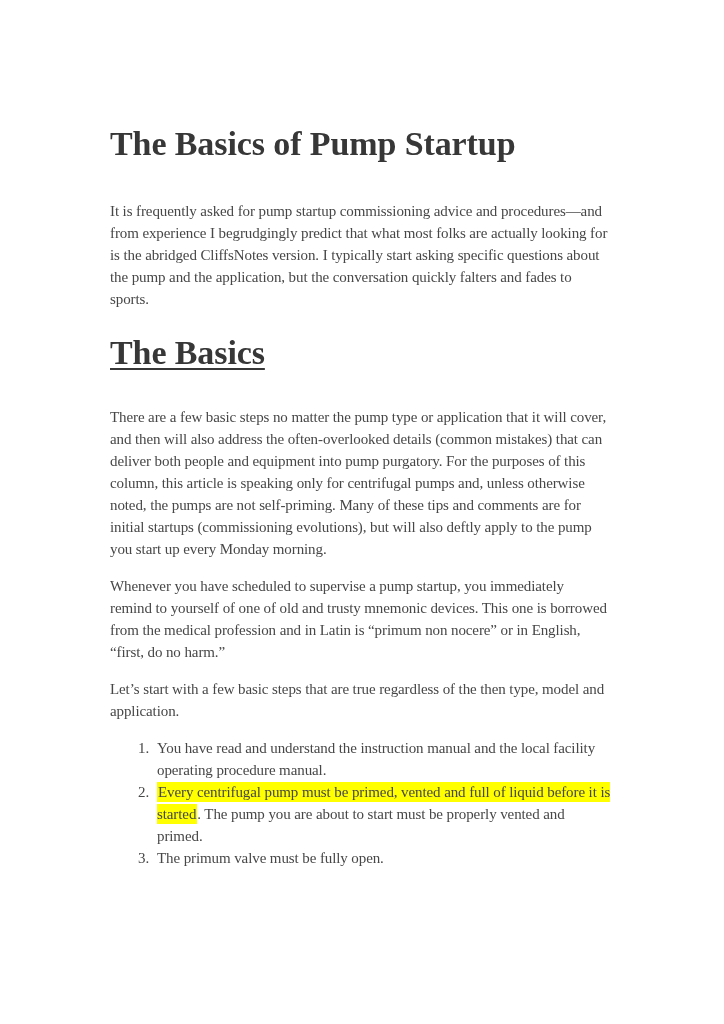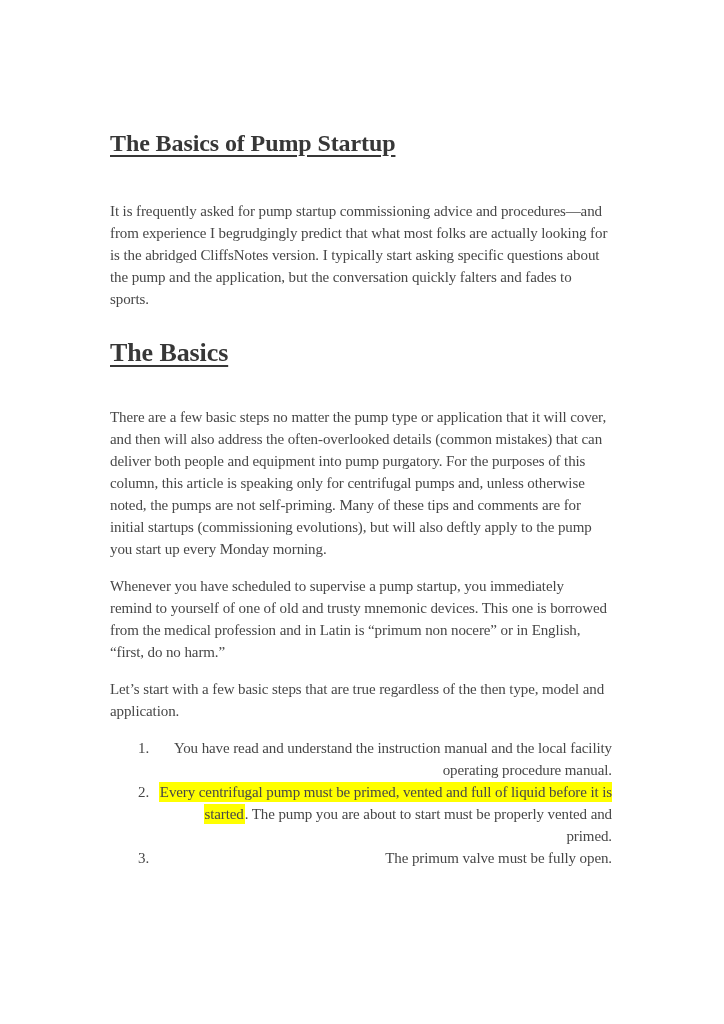--- a/index.html
+++ b/index.html
@@ -18,31 +18,30 @@
     padding:127px 112px 0 110px;
     font-family:"Liberation Serif","DejaVu Serif",serif;
     font-size:15px;
     line-height:22px;
     letter-spacing:-0.1px;
     color:var(--text);
     overflow:hidden;
   }
   h1.doc-title{
     margin:0 0 40px 0;
-    font-size:24px;
+    font-size:34px;
     line-height:33px;
     font-weight:bold;
     color:var(--heading);
-    text-decoration:underline;
     text-decoration-thickness:2px;
     text-underline-offset:4px;
   }
   h2.section-heading{
     margin:26px 0 37px 0;
-    font-size:26px;
+    font-size:34px;
     line-height:33px;
     font-weight:bold;
     color:var(--heading);
     text-decoration:underline;
     text-decoration-thickness:2px;
     text-underline-offset:4px;
   }
   p.body-para{margin:0 4px 15px 0;}
   .underlined{
     text-decoration:underline;
@@ -55,21 +54,21 @@
     padding:0;
   }
   ol.steps li.step{
     display:flex;
     align-items:flex-start;
   }
   .step .num{
     flex:none;
     width:19px;
   }
-  .step .step-text{flex:1;text-align:right;}
+  .step .step-text{flex:1;}
   mark.hl{
     background:var(--highlight);
     color:inherit;
     padding:2px 1px;
   }
 </style>
 </head>
 <body>
 
 <div class="page">

